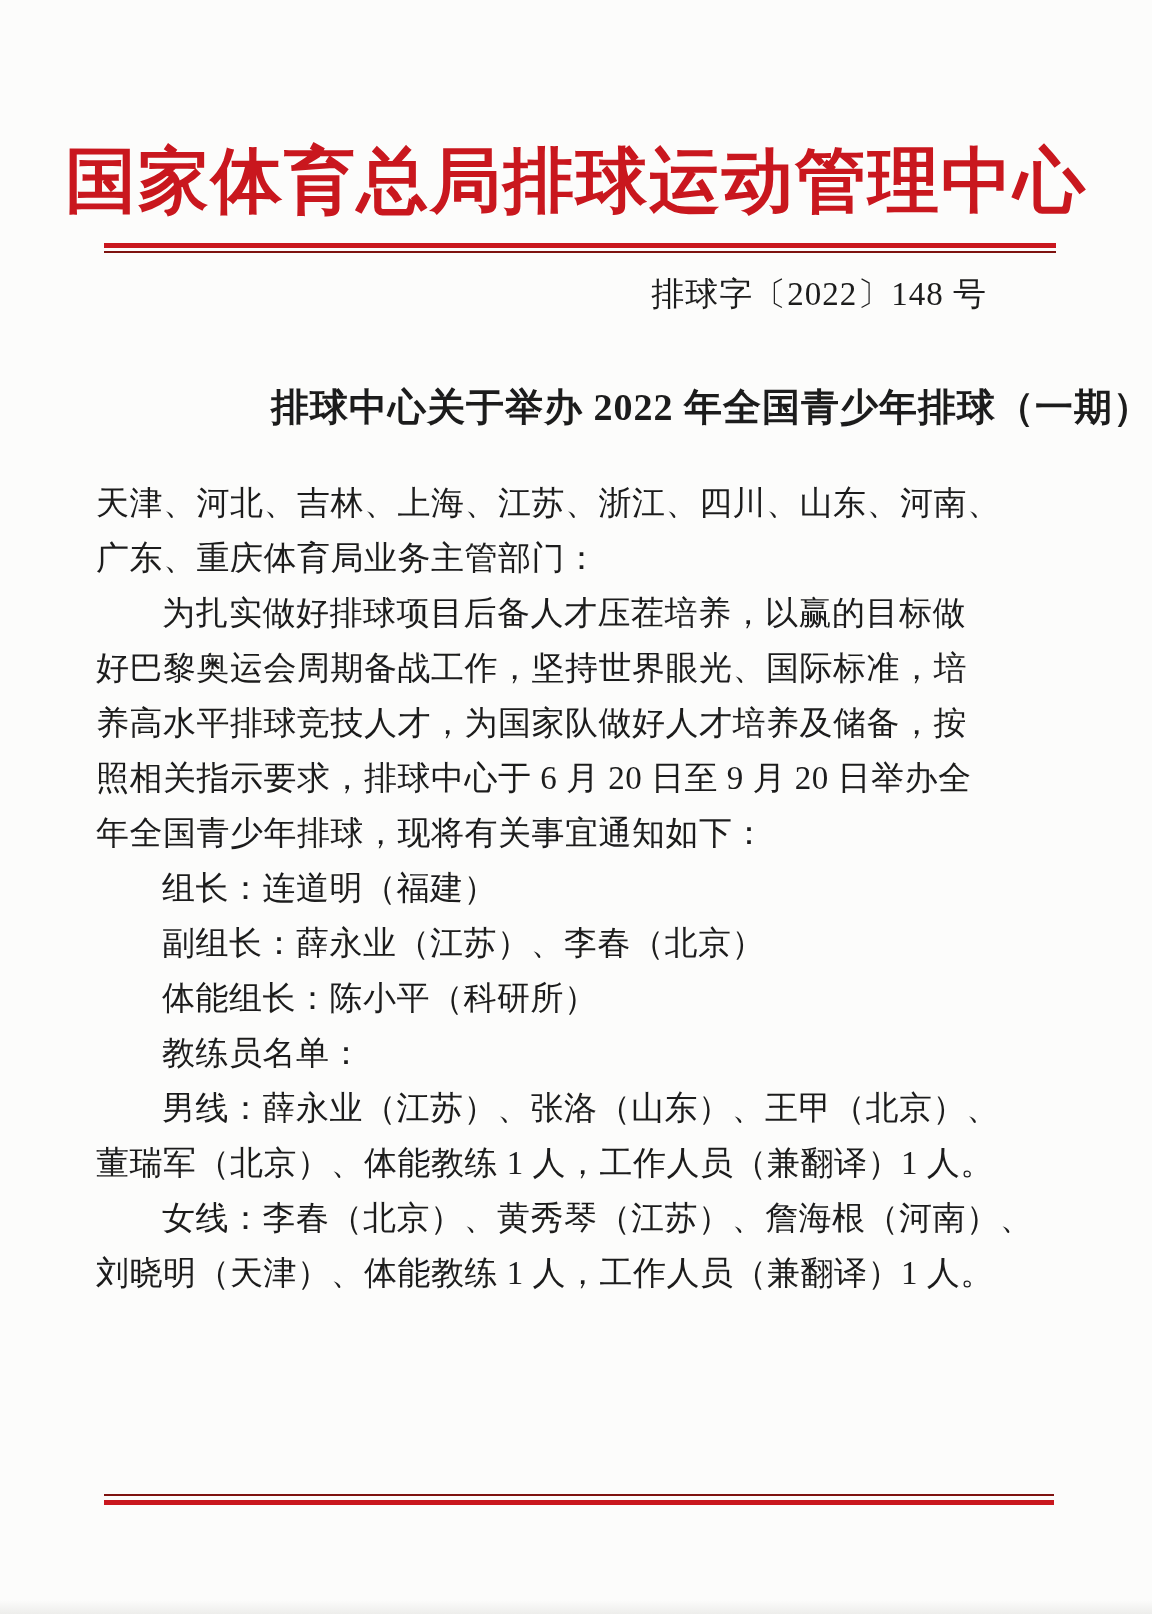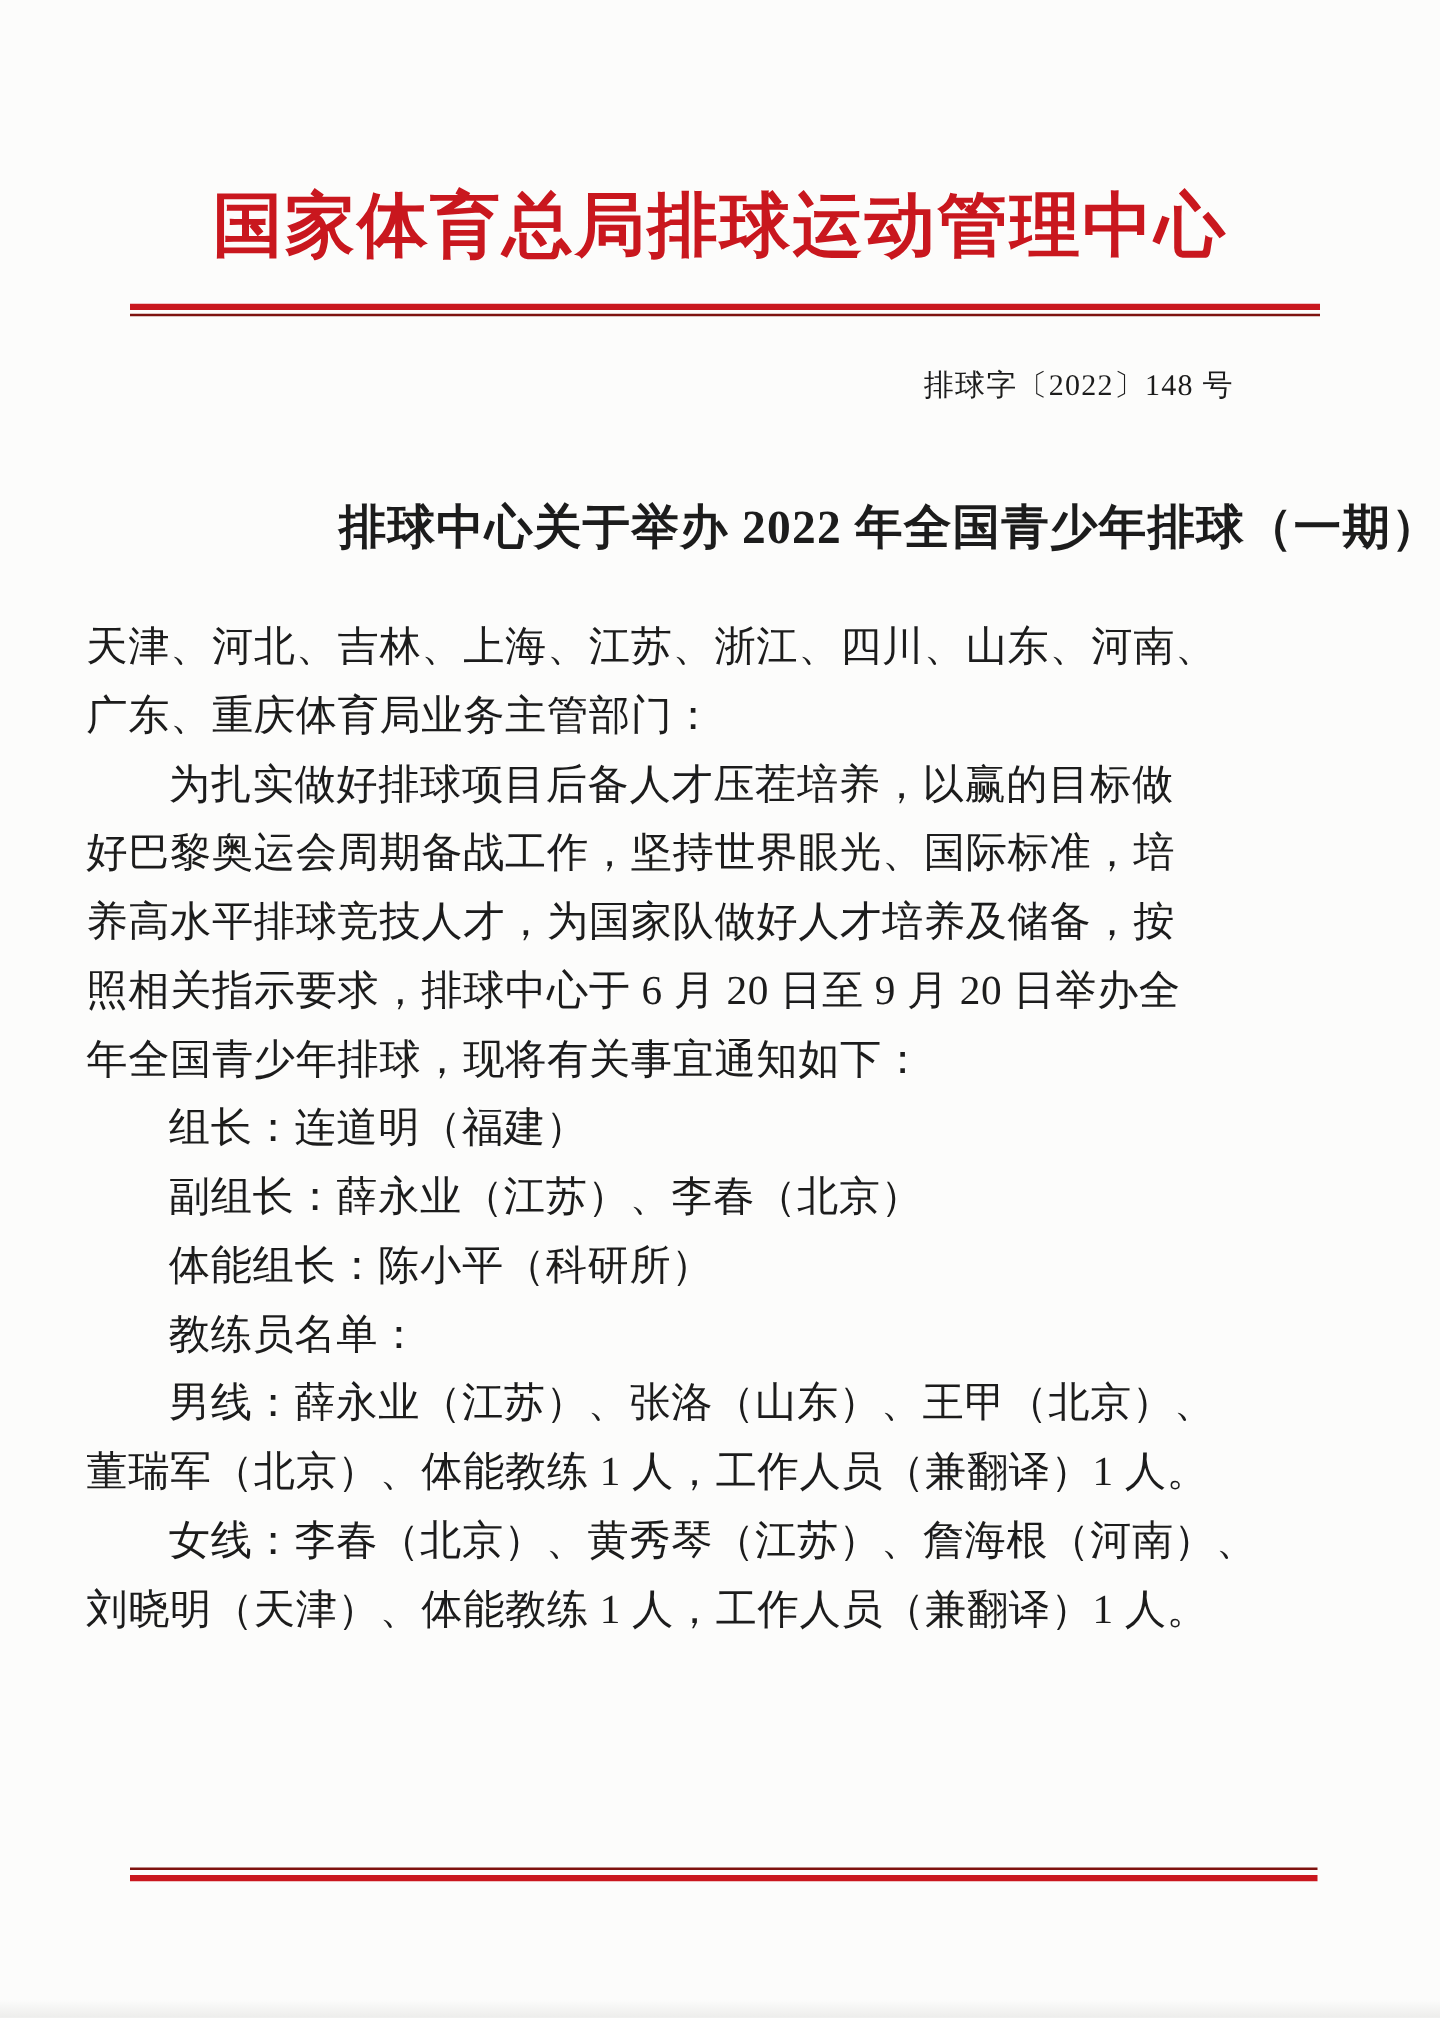--- a/index.html
+++ b/index.html
@@ -18,56 +18,56 @@
     font-family: "Liberation Serif", "DejaVu Serif", serif;
     color: var(--ink);
   }
   
   .letterhead {
     padding-top: 132px;
     height: 98px;
     text-align: center;
   }
   .letterhead .org {
-    font-size: 56px;
+    font-size: 71px;
     line-height: 98px;
     font-weight: bold;
     color: var(--red);
     letter-spacing: 2px;
     white-space: nowrap;
   }
   .divider {
     margin: 13px 96px 0 104px;
   }
   .divider .thick { height: 5px; background: var(--red); }
   .divider .thin  { height: 2px; background: var(--dark-red); margin-top: 3px; }
   
   .doc-number {
-    margin-top: 36px;
-    font-size: 24px;
+    margin-top: 21px;
+    font-size: 33px;
     line-height: 40px;
     text-align: right;
     padding-right: 165px;
     letter-spacing: 1px;
     white-space: nowrap;
   }
   
   .title {
     margin-top: 62px;
     text-align: right;
     font-weight: bold;
     font-size: 38px;
     line-height: 62px;
     letter-spacing: 1px;
   }
   .title div { white-space: nowrap; }
   
   .body-text {
     margin-top: 38px;
-    padding-left: 69px;
+    padding-left: 96px;
     font-size: 33px;
   }
   .bl {
     line-height: 55px;
     height: 55px;
     letter-spacing: 0.5px;
     white-space: nowrap;
   }
   .bl.indent { padding-left: 66px; }
   .bl.heading {

